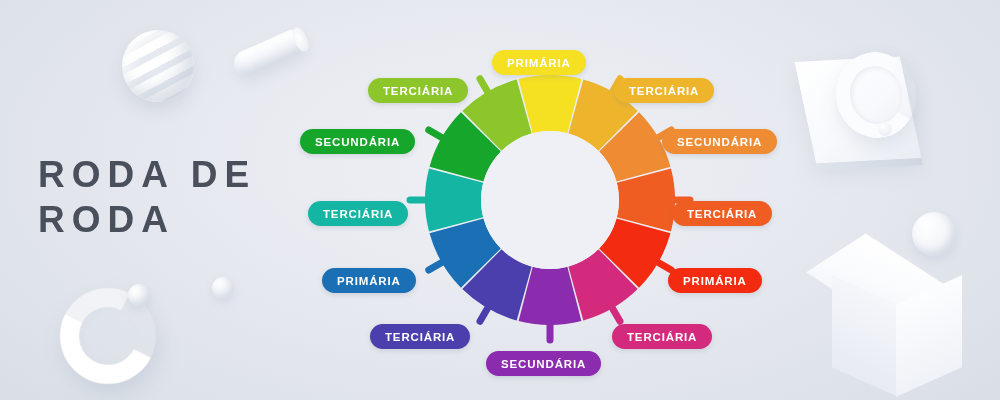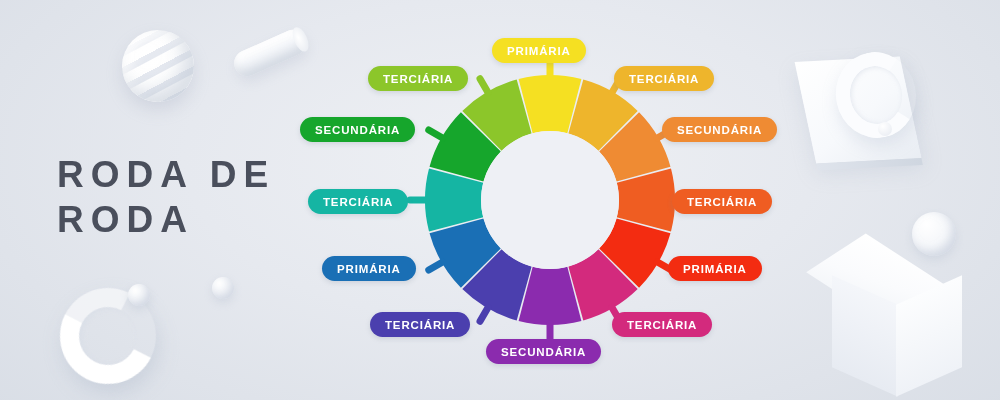--- a/index.html
+++ b/index.html
@@ -127,21 +127,20 @@
 
   
   #title {
     position: absolute;
     left: 38px; top: 152px;
     width: 280px;
     font-size: 37px;
     font-weight: 700;
     line-height: 1.22;
     letter-spacing: 7px;
-    margin-left: 19px;
   }
 
   
   #wheel-area {
     position: absolute;
     left: 290px; top: 8px;
     width: 520px; height: 384px;
   }
 
   #wheel-svg { display: block; }
@@ -154,20 +153,21 @@
     justify-content: center;
     height: 25px;
     padding: 0 15px;
     border-radius: 13px;
     color: #ffffff;
     font-size: 11.5px;
     font-weight: 700;
     letter-spacing: 0.85px;
     white-space: nowrap;
     box-shadow: 0 2px 5px rgba(120,130,150,0.22);
+    margin-top: 12px;
   }
 </style>
 </head>
 <body>
 
 <div id="stage">
 
   <div class="deco striped-sphere"></div>
   <div class="deco cylinder"></div>
   <div class="deco crescent-big"></div>

